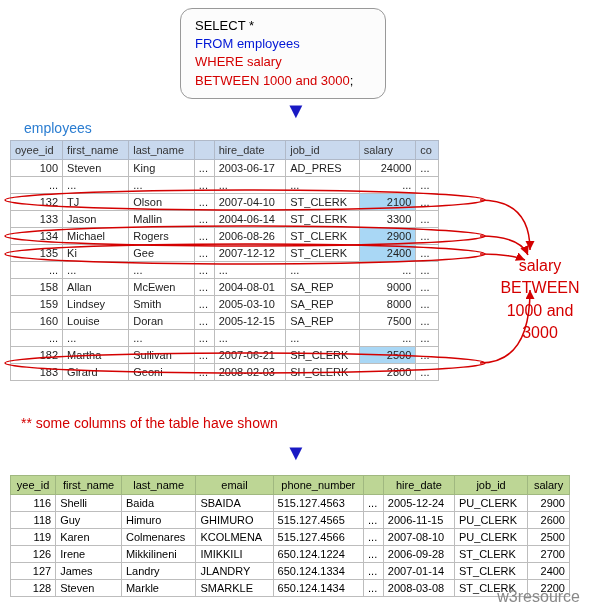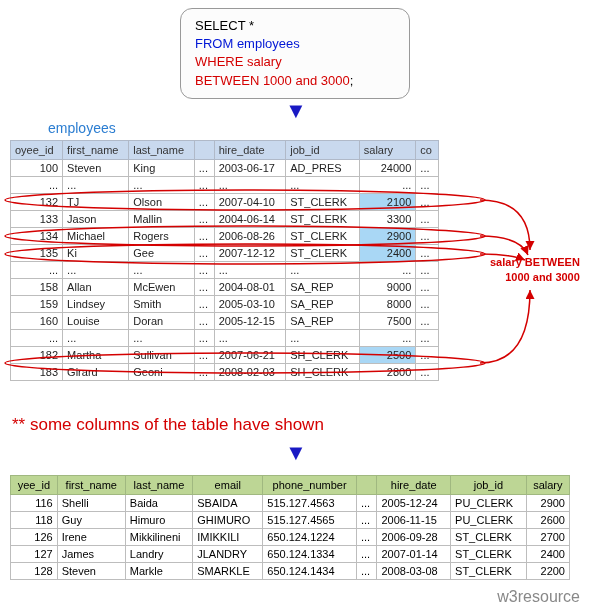--- a/index.html
+++ b/index.html
@@ -10,38 +10,37 @@
     font-size: 11px;
     background: #fff;
     width: 590px;
     height: 610px;
     position: relative;
   }
   .sql-box {
     position: absolute;
     left: 180px;
     top: 8px;
-    width: 230px;
+    width: 206px;
     border: 1px solid #999;
     border-radius: 12px;
     padding: 8px 14px;
     background: #fcfcfc;
     font-size: 13px;
     line-height: 1.4;
   }
   .kw-black { color: #000; }
   .kw-blue { color: #0016d6; }
   .kw-red { color: #d40000; margin-top: 32px; }
   .table-label {
     position: absolute;
     left: 24px;
     top: 120px;
     color: #2b7dd1;
     font-size: 14px;
-    margin-left: 24px;
   }
   .emp-table {
     position: absolute;
     left: 10px;
     top: 140px;
     border-collapse: collapse;
     font-size: 11px;
     width: 429px;
     background: #fff;
   }
@@ -80,43 +79,42 @@
     white-space: nowrap;
   }
   .result-table td {
     border: 1px solid #bdbdbd;
     padding: 2px 4px;
     white-space: nowrap;
   }
   .result-table td.num { text-align: right; }
   .note {
     position: absolute;
-    left: 12px;
+    left: 21px;
     top: 415px;
     color: #d40000;
-    font-size: 17px;
+    font-size: 14px;
   }
   .arrow-down {
     position: absolute;
     left: 285px;
     color: #1919c4;
     font-size: 22px;
     font-weight: bold;
   }
   .arrow1 { top: 98px; }
   .arrow2 { top: 440px; }
   .between-label {
     position: absolute;
     left: 490px;
     top: 255px;
     color: #d40000;
-    font-size: 11px;
+    font-size: 16px;
     line-height: 1.4;
-    text-align: right;
-    font-weight: bold;
+    text-align: center;
   }
   .watermark {
     position: absolute;
     right: 10px;
     bottom: 4px;
     color: #888;
     font-size: 16px;
   }
   .ring-layer {
     position: absolute;
@@ -345,20 +343,31 @@
         <td>Guy</td>
         <td>Himuro</td>
         <td>GHIMURO</td>
         <td>515.127.4565</td>
         <td class="dots">...</td>
         <td>2006-11-15</td>
         <td>PU_CLERK</td>
         <td class="num">2600</td>
       </tr>
       <tr>
+        <td class="num">119</td>
+        <td>Karen</td>
+        <td>Colmenares</td>
+        <td>KCOLMENA</td>
+        <td>515.127.4566</td>
+        <td class="dots">...</td>
+        <td>2007-08-10</td>
+        <td>PU_CLERK</td>
+        <td class="num">2500</td>
+      </tr>
+      <tr>
         <td class="num">126</td>
         <td>Irene</td>
         <td>Mikkilineni</td>
         <td>IMIKKILI</td>
         <td>650.124.1224</td>
         <td class="dots">...</td>
         <td>2006-09-28</td>
         <td>ST_CLERK</td>
         <td class="num">2700</td>
       </tr>

